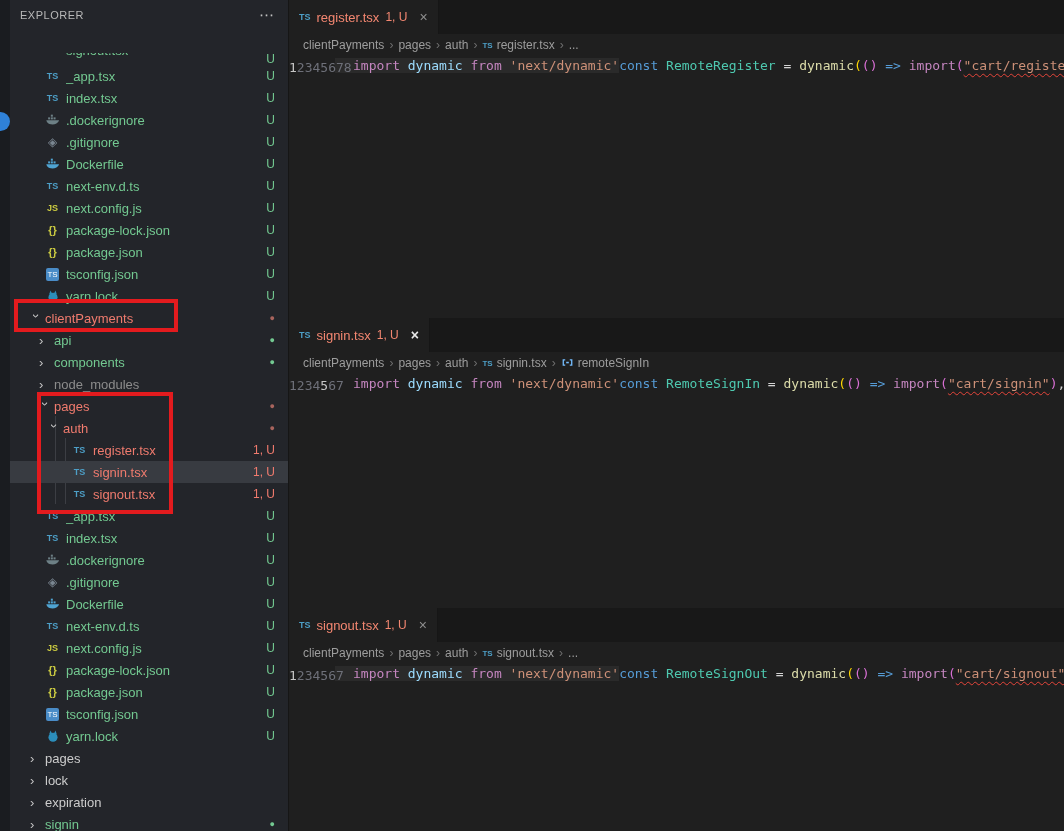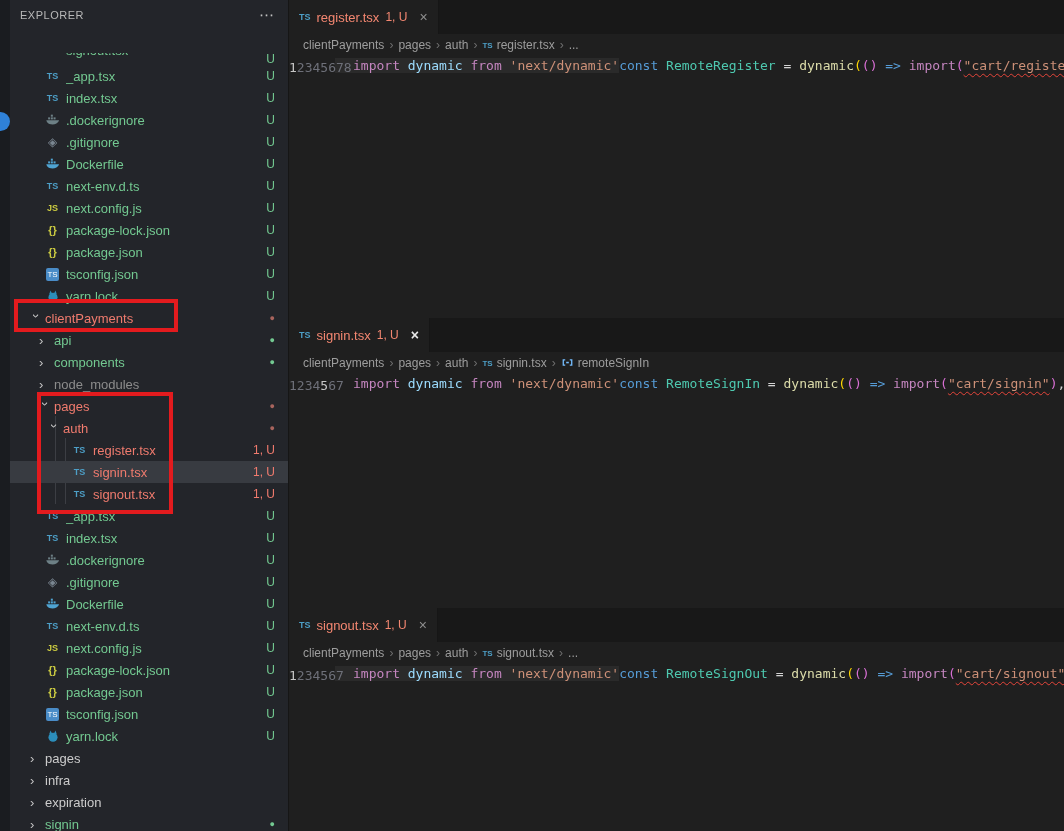--- a/index.html
+++ b/index.html
@@ -288,21 +288,21 @@
           </span>
           <span class="lab c-green">yarn.lock</span>
           <span class="badge c-green">U</span>
         </div>
         <div class="trow" style="padding-left: 20px;">
           <span class="twisty">›</span>
           <span class="lab c-default">pages</span>
         </div>
         <div class="trow" style="padding-left: 20px;">
           <span class="twisty">›</span>
-          <span class="lab c-default">infra</span>
+          <span class="lab c-default">lock</span>
         </div>
         <div class="trow" style="padding-left: 20px;">
           <span class="twisty">›</span>
           <span class="lab c-default">expiration</span>
         </div>
         <div class="trow" style="padding-left: 20px;">
           <span class="twisty">›</span>
           <span class="lab c-green">signin</span>
           <span class="dot dot-green">●</span>
         </div>

